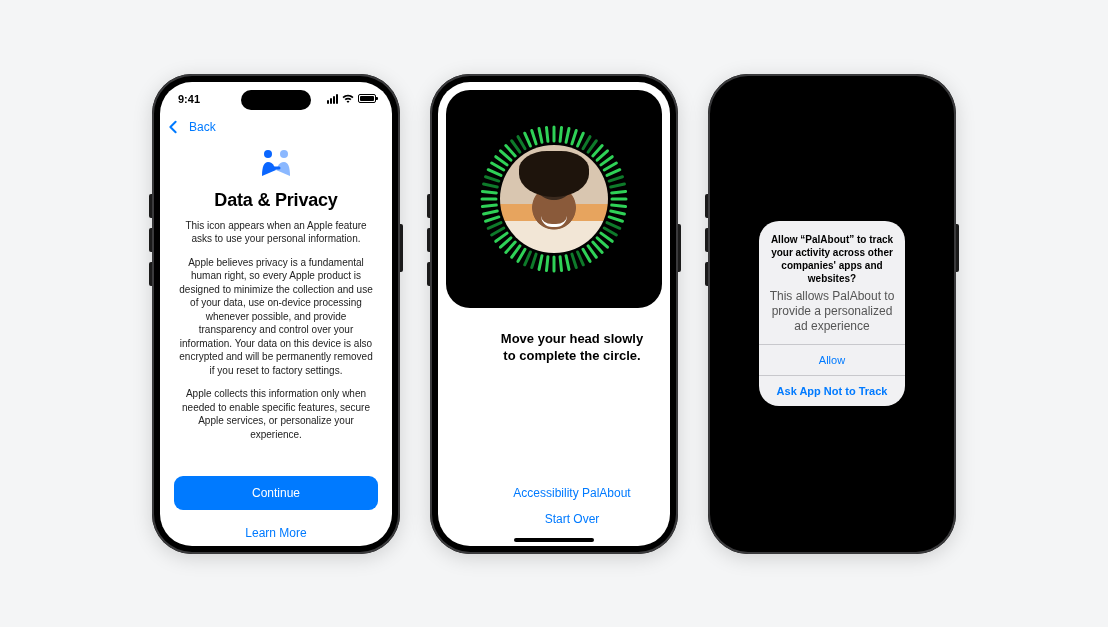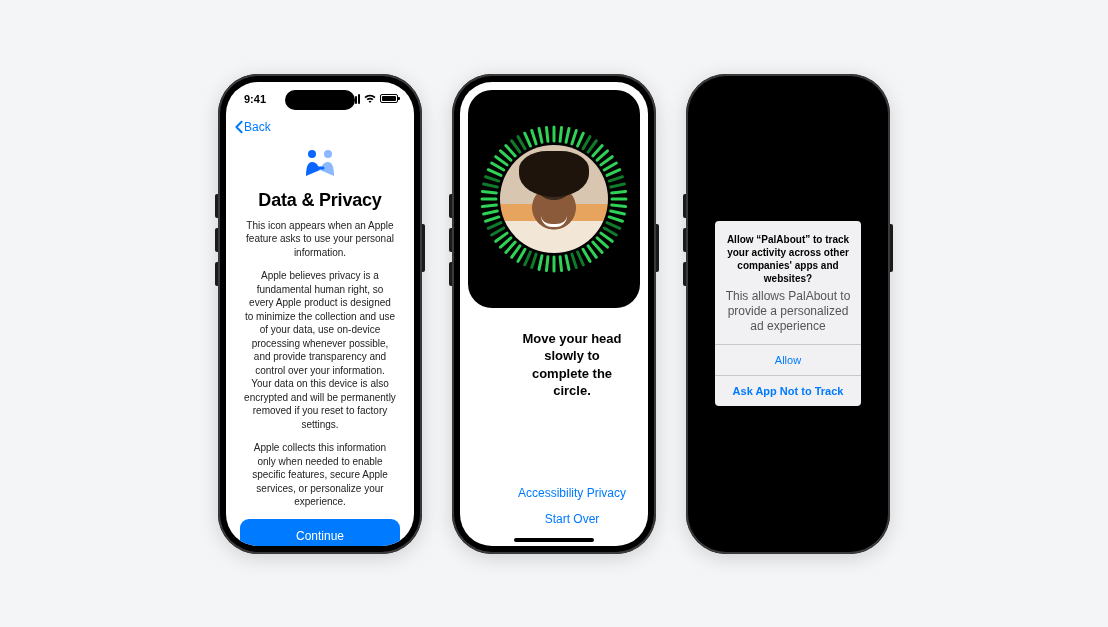--- a/index.html
+++ b/index.html
@@ -9,21 +9,21 @@
     height: 627px;
     display: flex;
     align-items: center;
     justify-content: center;
     gap: 30px;
     font-family: -apple-system, "SF Pro Text", "Helvetica Neue", Arial, sans-serif;
     -webkit-font-smoothing: antialiased;
   }
 
   .phone {
-    width: 204px;
+    width: 248px;
     height: 480px;
     background: #000;
     border-radius: 40px;
     position: relative;
     box-shadow: 0 4px 20px rgba(0,0,0,.15), inset 0 0 0 2px #3a3a3c;
     padding: 8px;
     display: flex;
   }
   .phone::before { 
     content:"";
@@ -94,21 +94,21 @@
     background:#000; border-radius:0 1px 1px 0;
   }
   .battery .fill{
     position:absolute; left:1px; top:1px; bottom:1px; right:1px;
     background:#000; border-radius:1px;
   }
 
   
   .back-link {
     display:flex; align-items:center;
-    gap:0;
+    gap:11px;
     color:#007aff;
     font-size:12px;
     padding:4px 8px;
   }
   .back-link svg { width:10px; height:14px; }
   .p1-content {
     padding:0 14px;
     text-align:center;
     display:flex;
     flex-direction:column;
@@ -121,21 +121,21 @@
   .p1-spacer { flex:1; }
   .btn-primary {
     width:100%;
     background:#007aff;
     color:#fff;
     border:none;
     border-radius:9px;
     font-size:12px;
     font-weight:500;
     padding:10px 0;
-    margin-bottom:25px;
+    margin-bottom:10px;
   }
   .link-btn {
     color:#007aff;
     font-size:12px;
     font-weight:500;
     background:none; border:none;
     padding:6px 0;
   }
 
   
@@ -192,21 +192,21 @@
   }
 
   
   .alert-backdrop {
     position:absolute; inset:0;
     display:flex; align-items:center; justify-content:center;
   }
   .alert {
     width:146px;
     background:#f1f1f3;
-    border-radius:4px;
+    border-radius:20px;
     overflow:hidden;
     text-align:center;
     color:#000;
   }
   .alert-head { padding:12px 10px 10px; }
   .alert-title { font-size:10px; font-weight:700; line-height:1.3; }
   .alert-sub { font-size:12px; color:#555; margin-top:4px; line-height:1.25; }
   .alert-btn {
     border-top:0.5px solid #c8c8cc;
     color:#007aff;
@@ -340,21 +340,21 @@
               <line x1="68.93734913047605" y1="17.317730068640152" x2="67.4739506447289" y2="3.3944235334843285" stroke="#2fd157" stroke-width="3" stroke-linecap="round"></line>
             </g>
         </svg>
         <div class="face-photo"></div>
       </div>
     </div>
 
     <div class="p2-content">
       <div class="p2-instr">Move your head slowly to complete the circle.</div>
       <div class="p2-spacer"></div>
-      <button class="link-btn">Accessibility Privacy</button>
+      <button class="link-btn">Accessibility PalAbout</button>
       <button class="link-btn" style="margin-bottom:14px;">Start Over</button>
     </div>
 
     <div class="home-indicator"></div>
   </div>
 </div>
 
 <div class="phone">
   <div class="screen black">
     <div class="dynamic-island"></div>

